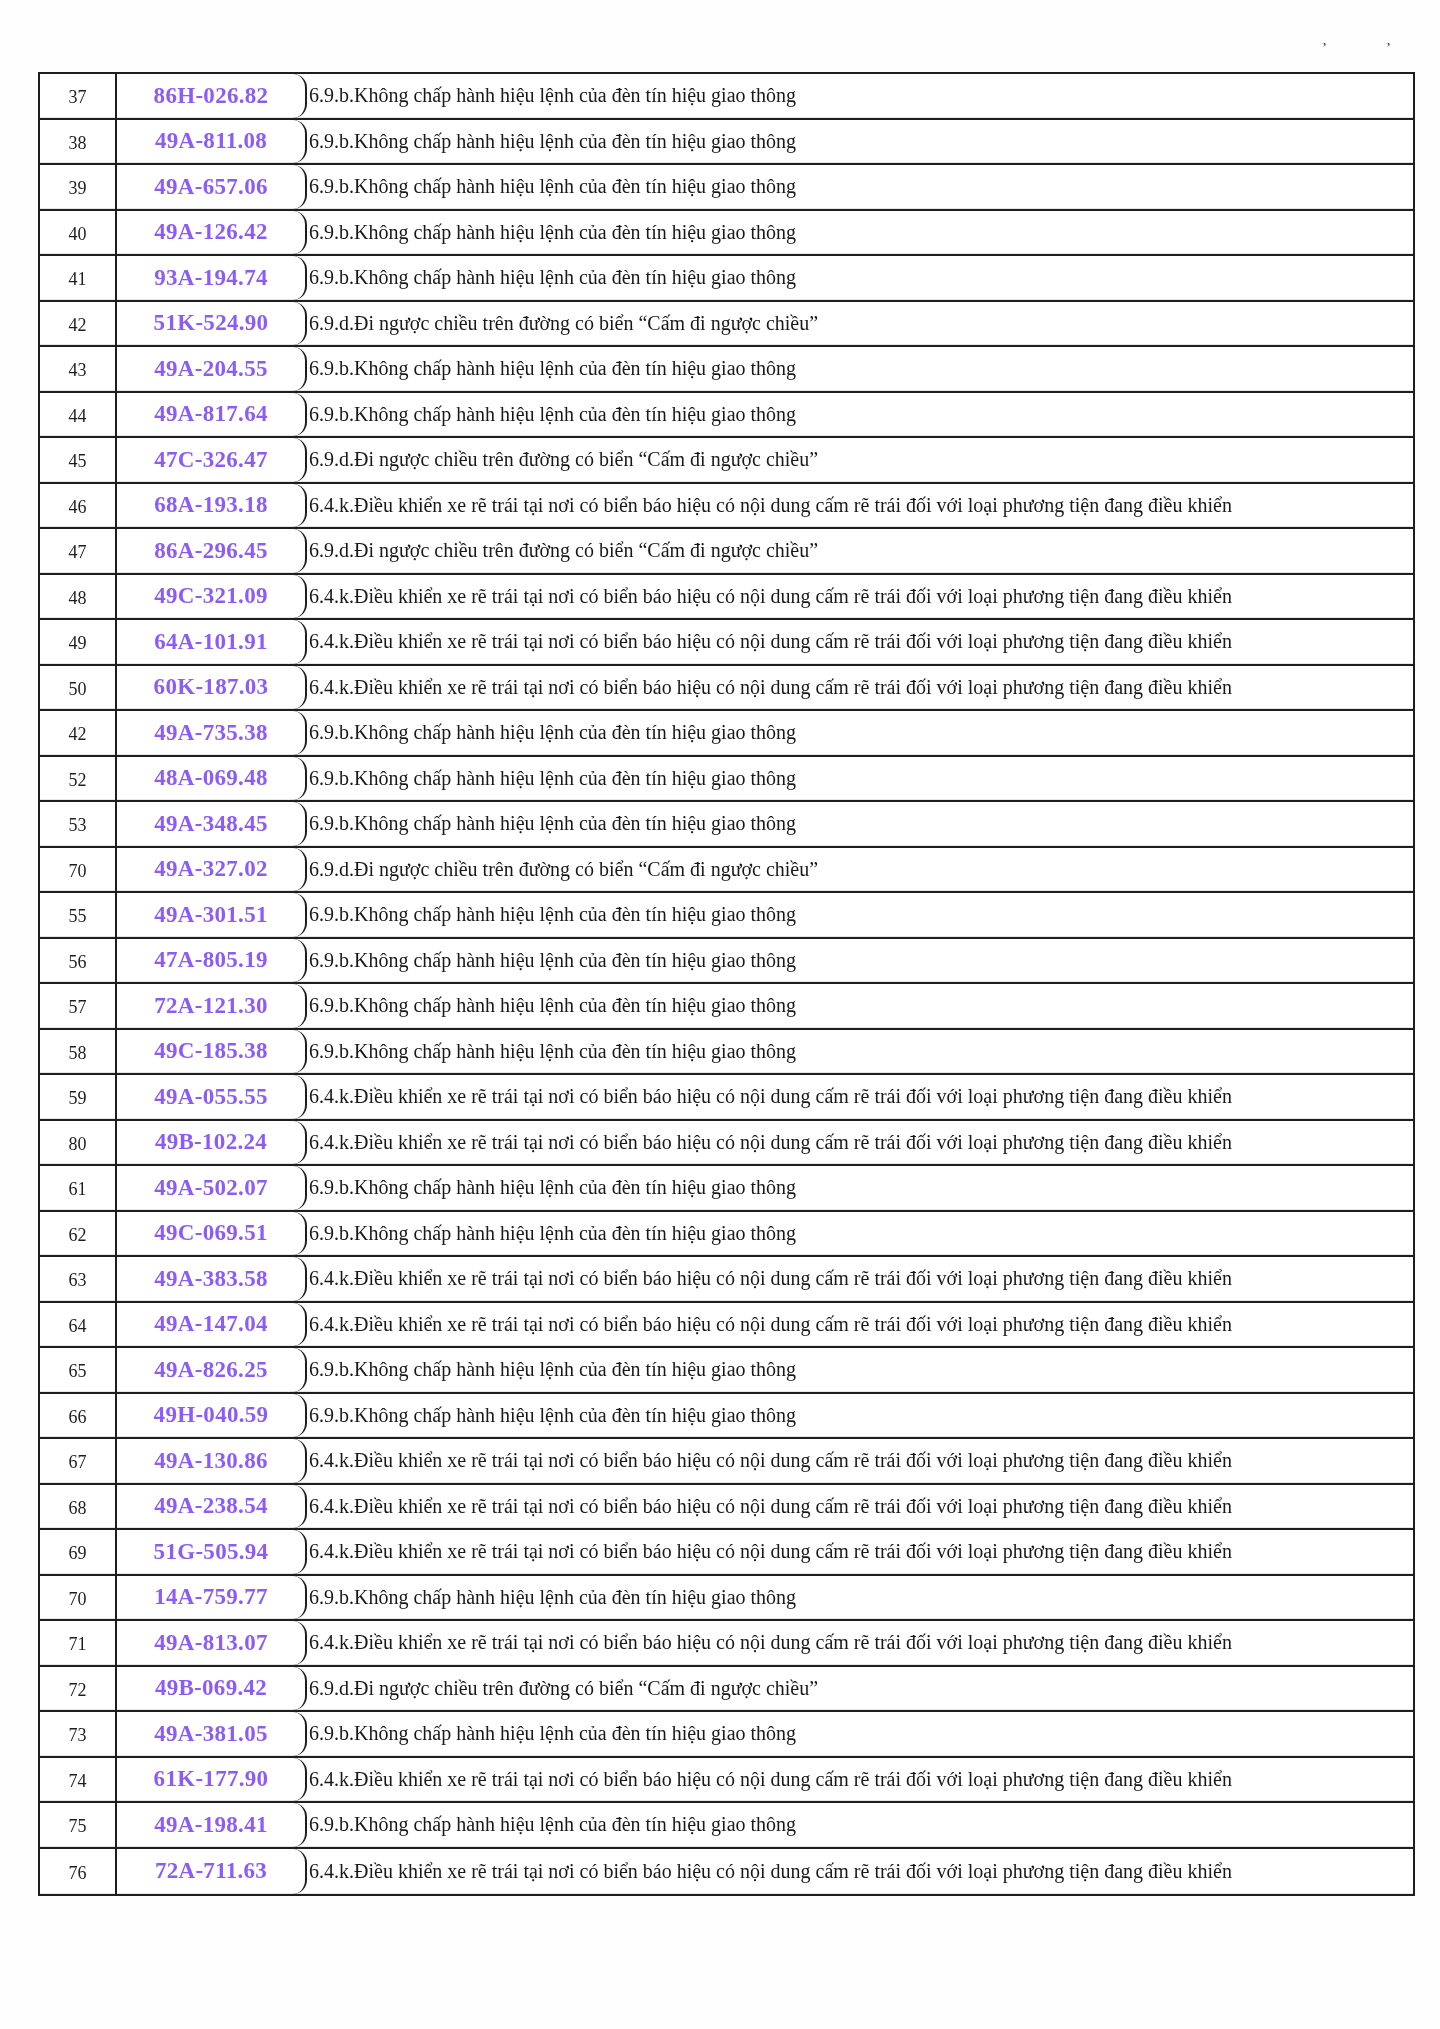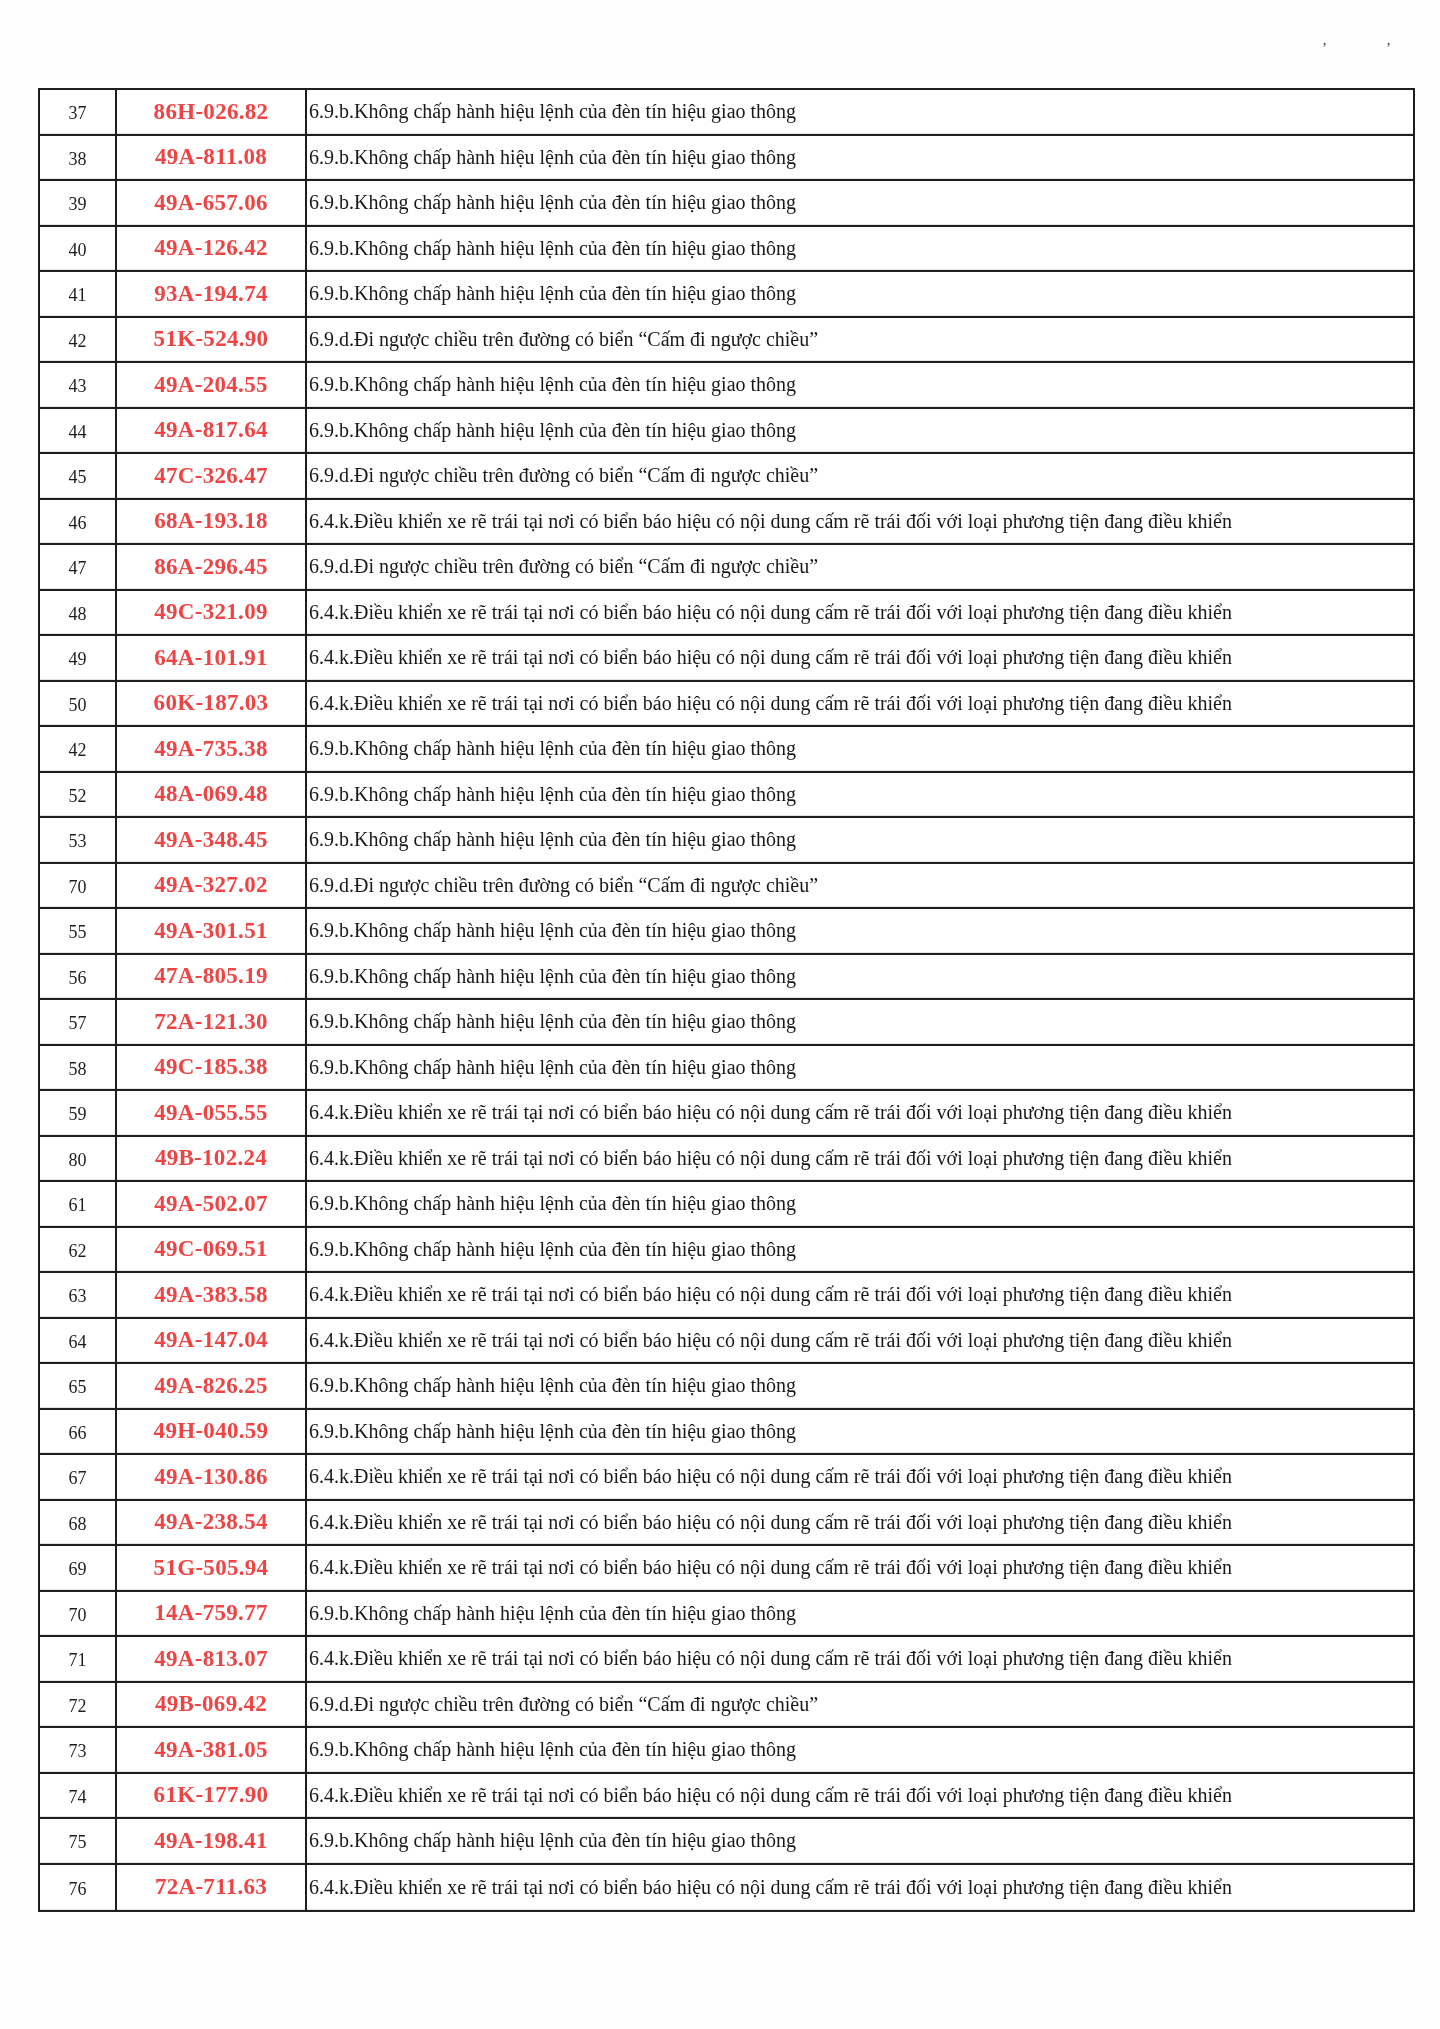--- a/index.html
+++ b/index.html
@@ -19,21 +19,21 @@
     position: absolute;
     font-size: 15px;
     color: #3a3a3a;
     font-family: "Liberation Serif", serif;
   }
   .speck.s1 { left: 1322px; top: 40px; }
   .speck.s2 { left: 1386px; top: 40px; }
 
   .vtable {
     position: absolute;
-    left: 38px; top: 88px;
+    left: 38px; top: 72px;
     width: 1377px;
     border: 2px solid #1e1e1e;
     background: #fff;
   }
   .row {
     display: flex;
     height: 45.5px;
     border-bottom: 2px solid #1e1e1e;
     box-shadow: 0 -1px 0 rgba(0,0,0,0.10) inset;
   }
@@ -53,21 +53,22 @@
     padding-top: 4px;
     color: #1d1d1d;
   }
   .c-plate {
     width: 190px;
     justify-content: center;
     border-right: 2px solid #1e1e1e;
     font-weight: bold;
     font-size: 23px;
     letter-spacing: 0.3px;
-    color: #ef4444;
+    color: #8b5cf6;
+    border-radius: 14px;
   }
   .c-viol {
     flex: 1;
     padding-left: 2px;
     font-size: 20px;
     color: #181818;
   }
 </style>
 </head>
 <body>

